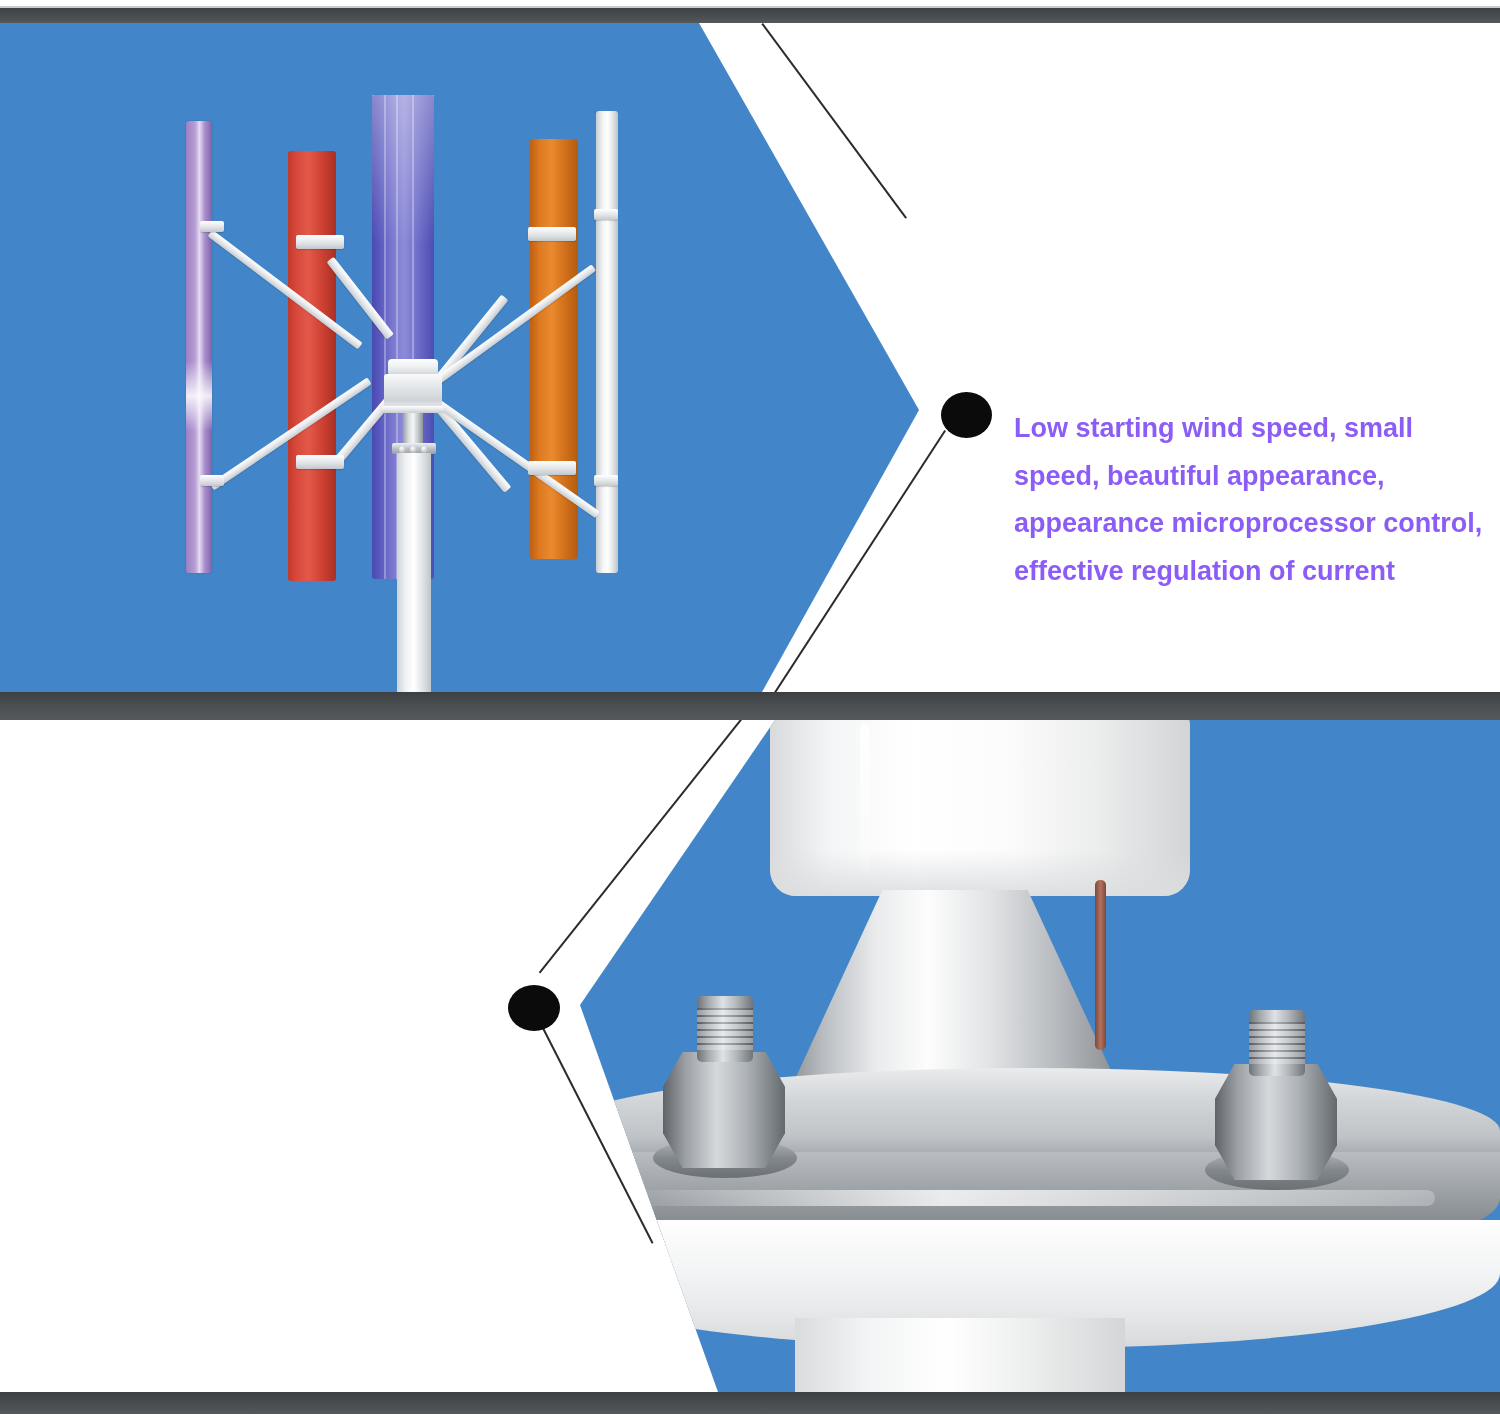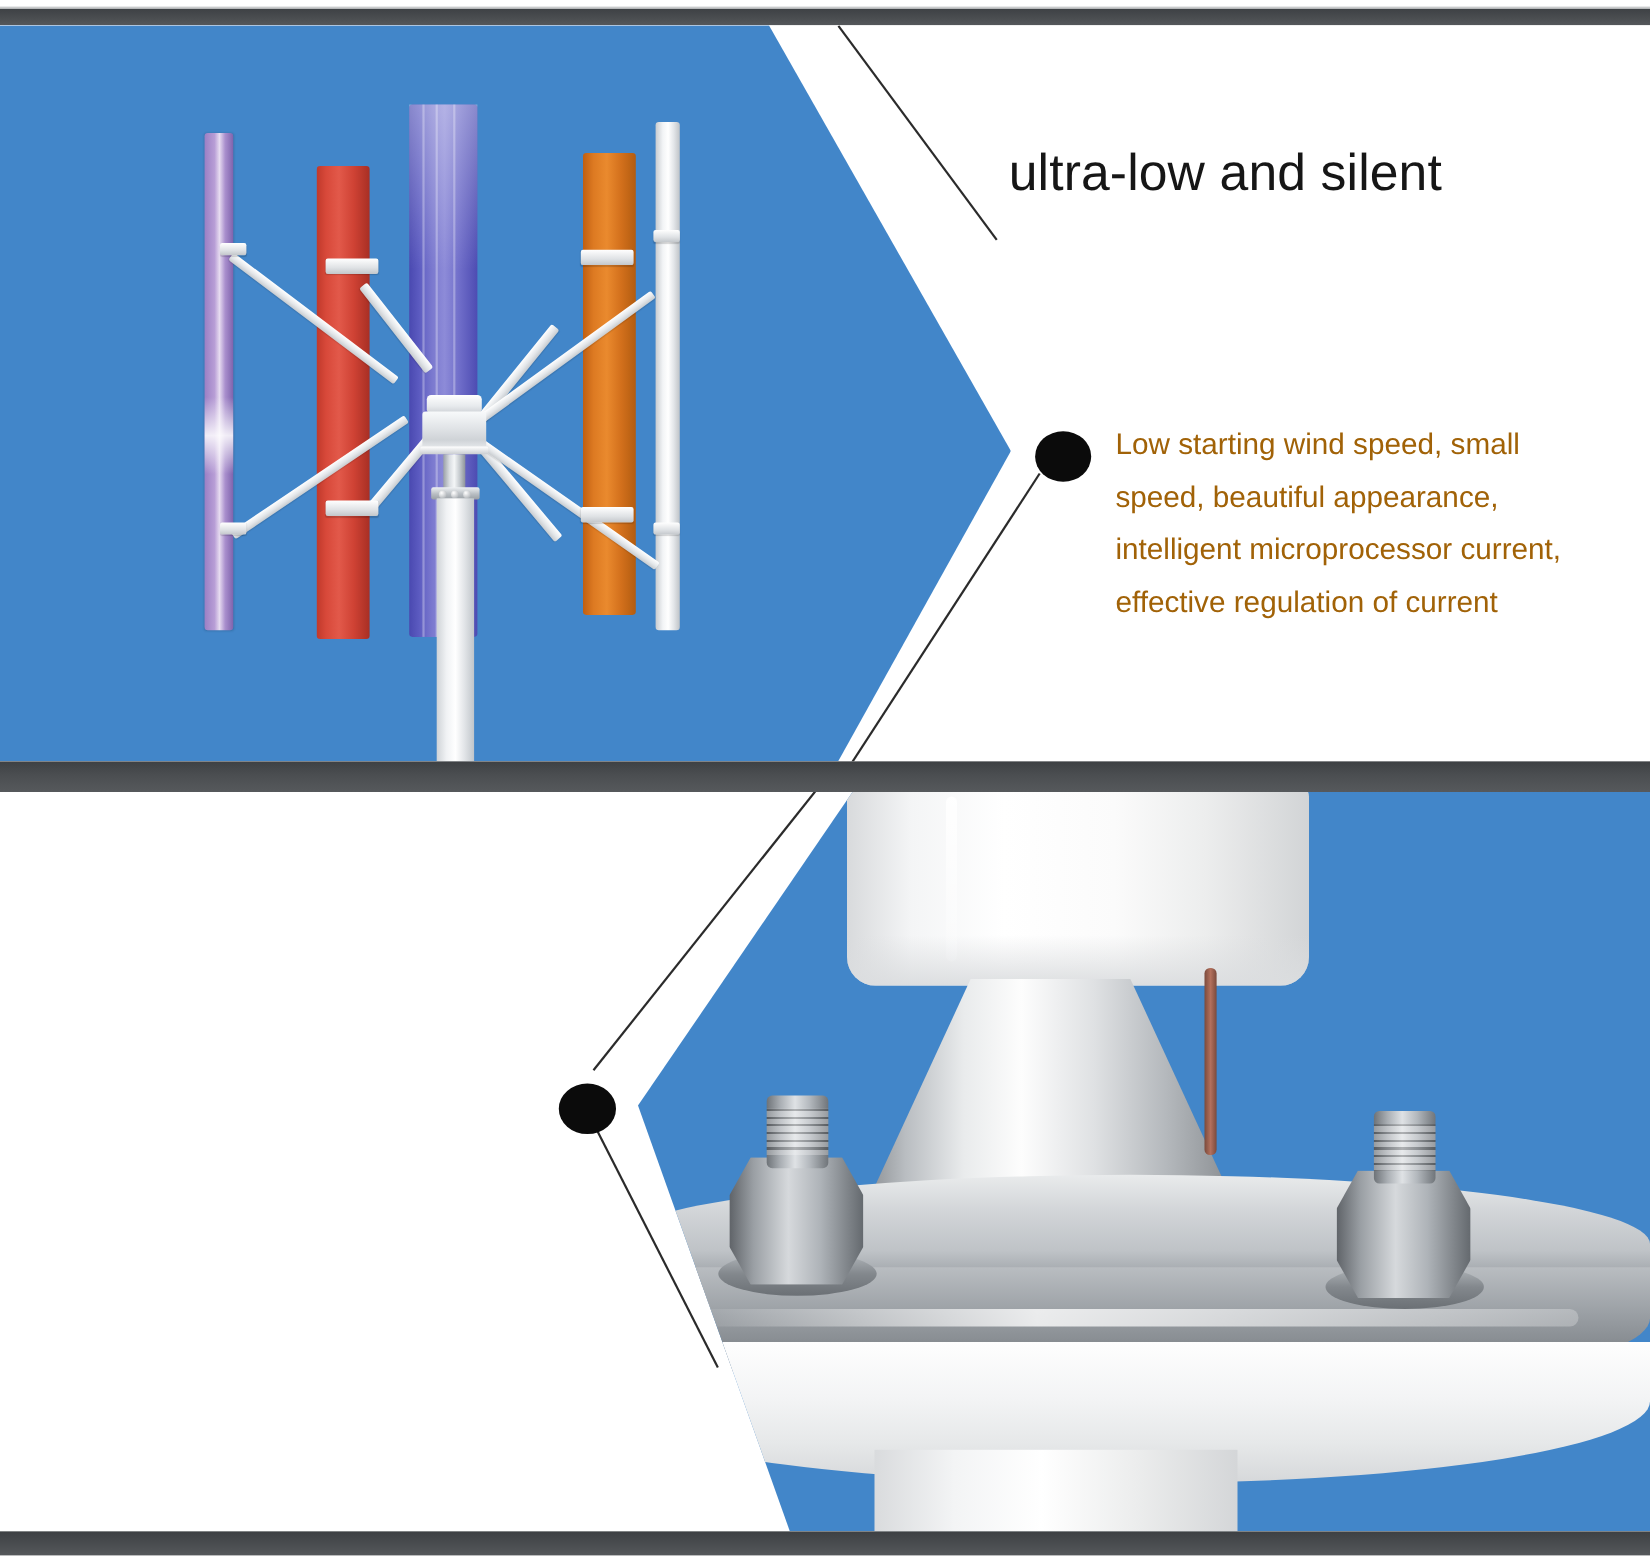--- a/index.html
+++ b/index.html
@@ -53,22 +53,23 @@
     position:absolute;
     color:#161616;
     font-weight:400;
     letter-spacing:.1px;
   }
   .headline .hl-line{display:block;}
   #headline-top{left:917px;top:92px;width:560px;font-size:47px;line-height:84px;}
 
   .body-copy{
     position:absolute;
-    color:#a16207;
-    font-weight:400;
+    color:#8b5cf6;
+    font-weight:700;
+    margin-top:24px;
   }
   .body-copy .bc-line{display:block;white-space:nowrap;}
   #body-top{left:1014px;top:358px;font-size:27px;line-height:47.5px;}
 
   
   #turbine{position:absolute;left:0;top:0;width:919px;height:669px;}
 
   .blade{position:absolute;border-radius:3px;}
   
   .blade-purple{
@@ -251,27 +252,26 @@
       </div>
 
     </div>
 
     <div class="guide" style="left:763px;top:0px;width:242px;height:2px;transform:rotate(53.5deg);"></div>
     <div class="guide" style="left:946px;top:408px;width:330px;height:2px;transform:rotate(123deg);"></div>
 
     <div class="bullet-dot" style="left:941px;top:369px;width:51px;height:46px;"></div>
 
     <div class="headline" id="headline-top">
-      <span class="hl-line">ultra-low and silent</span>
     </div>
 
     <div class="body-copy" id="body-top">
       <span class="bc-line">Low starting wind speed, small</span>
       <span class="bc-line">speed, beautiful appearance,</span>
-      <span class="bc-line">intelligent microprocessor current,</span>
+      <span class="bc-line">appearance microprocessor control,</span>
       <span class="bc-line">effective regulation of current</span>
     </div>
 
   </div>
 
   <div class="panel" id="panel-bottom">
 
     <div class="photo-plate" id="photo-bottom">
 
       <div id="flangephoto">

